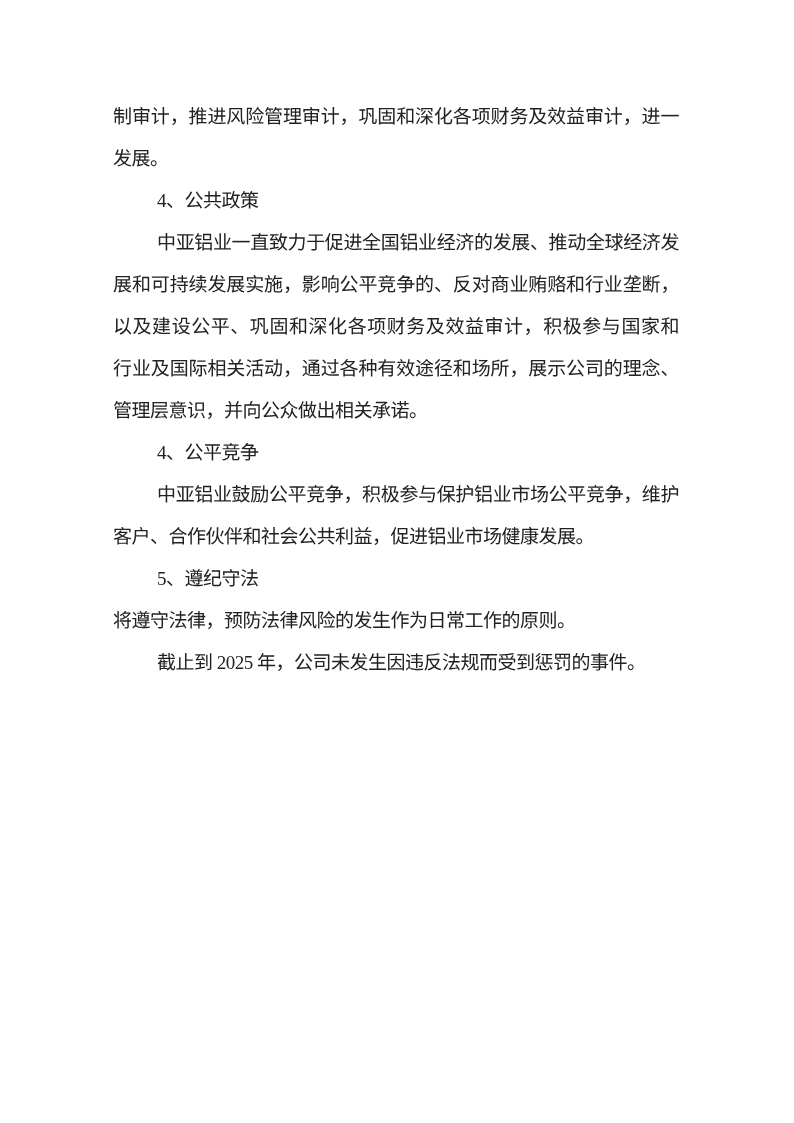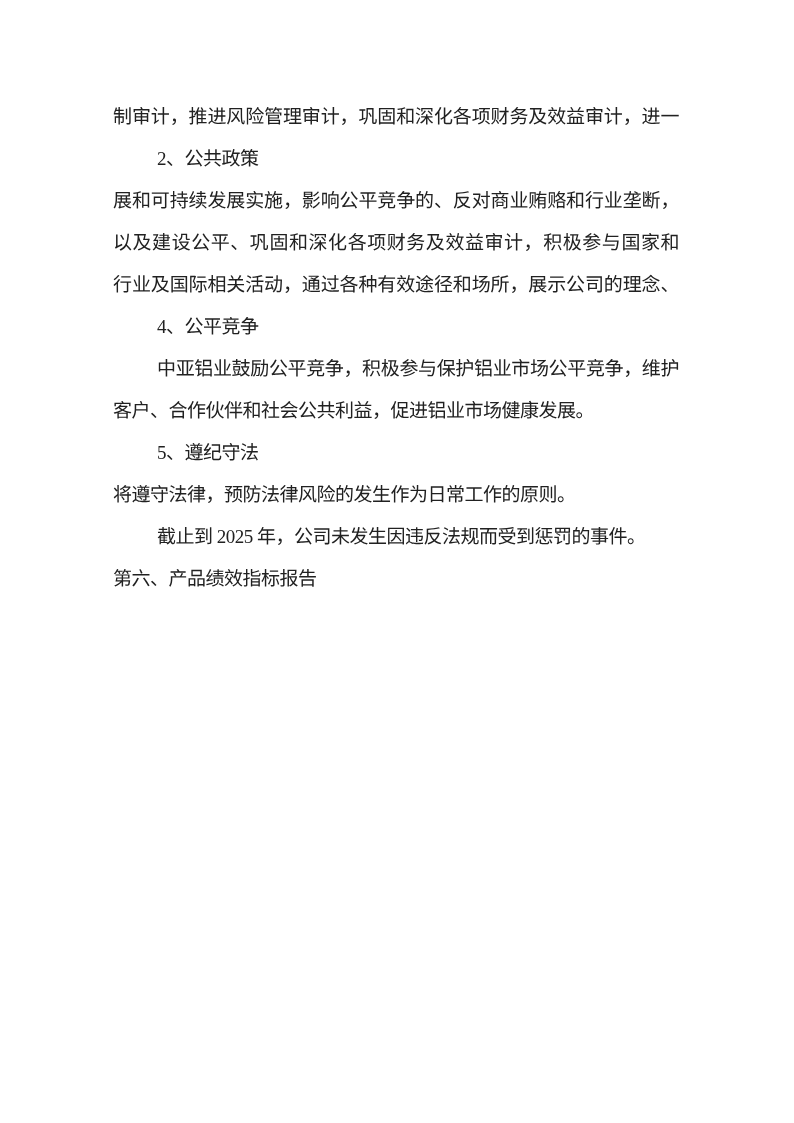--- a/index.html
+++ b/index.html
@@ -36,42 +36,42 @@
   }
   .line.ind { padding-left: 44px; }
 </style>
 </head>
 <body>
 
 <div class="page">
   <div class="content">
       <div class="para">
         <div class="line just">制审计，推进风险管理审计，巩固和深化各项财务及效益审计，进一</div>
+        <div class="line">发展。</div>
       </div>
       <div class="para">
-        <div class="line ind">2、公共政策</div>
+        <div class="line ind">4、公共政策</div>
       </div>
       <div class="para">
+        <div class="line just ind">中亚铝业一直致力于促进全国铝业经济的发展、推动全球经济发</div>
         <div class="line just">展和可持续发展实施，影响公平竞争的、反对商业贿赂和行业垄断，</div>
         <div class="line just">以及建设公平、巩固和深化各项财务及效益审计，积极参与国家和</div>
         <div class="line just">行业及国际相关活动，通过各种有效途径和场所，展示公司的理念、</div>
+        <div class="line">管理层意识，并向公众做出相关承诺。</div>
       </div>
       <div class="para">
         <div class="line ind">4、公平竞争</div>
       </div>
       <div class="para">
         <div class="line just ind">中亚铝业鼓励公平竞争，积极参与保护铝业市场公平竞争，维护</div>
         <div class="line">客户、合作伙伴和社会公共利益，促进铝业市场健康发展。</div>
       </div>
       <div class="para">
         <div class="line ind">5、遵纪守法</div>
       </div>
       <div class="para">
         <div class="line">将遵守法律，预防法律风险的发生作为日常工作的原则。</div>
       </div>
       <div class="para">
         <div class="line ind">截止到 2025 年，公司未发生因违反法规而受到惩罚的事件。</div>
       </div>
-      <div class="para">
-        <div class="line">第六、产品绩效指标报告</div>
-      </div>
     </div>
 </div>
 
 </body></html>

